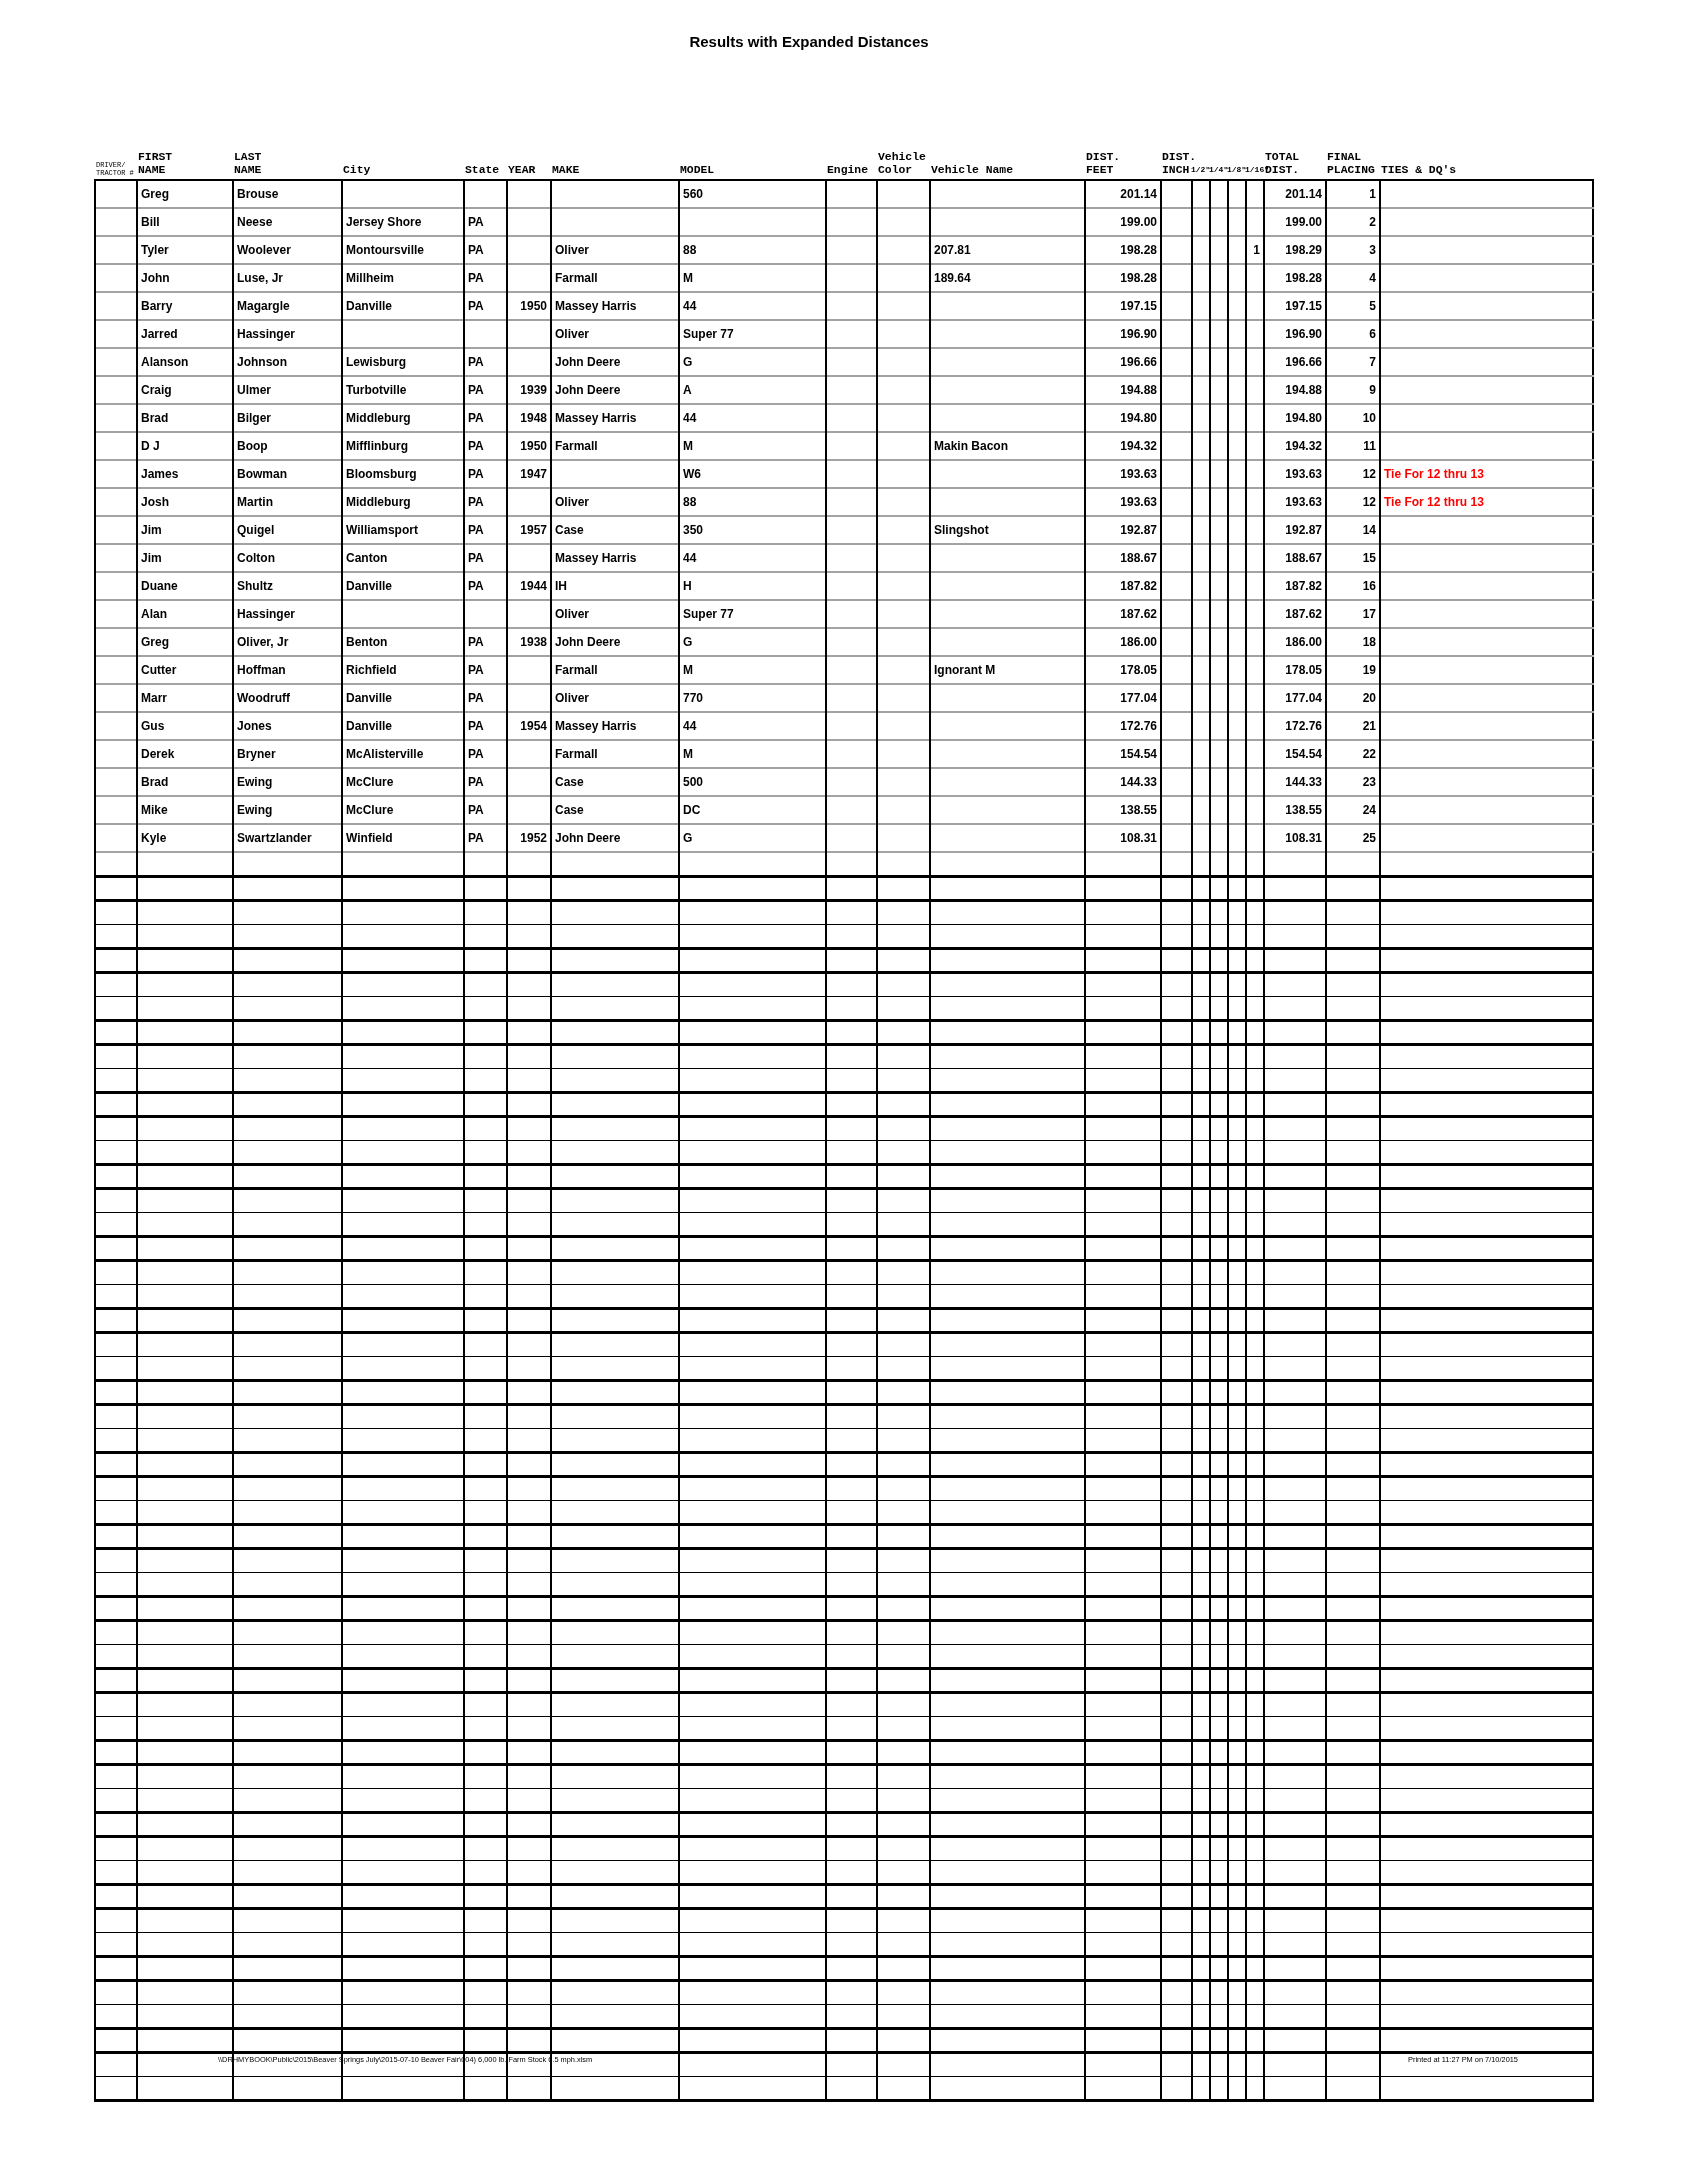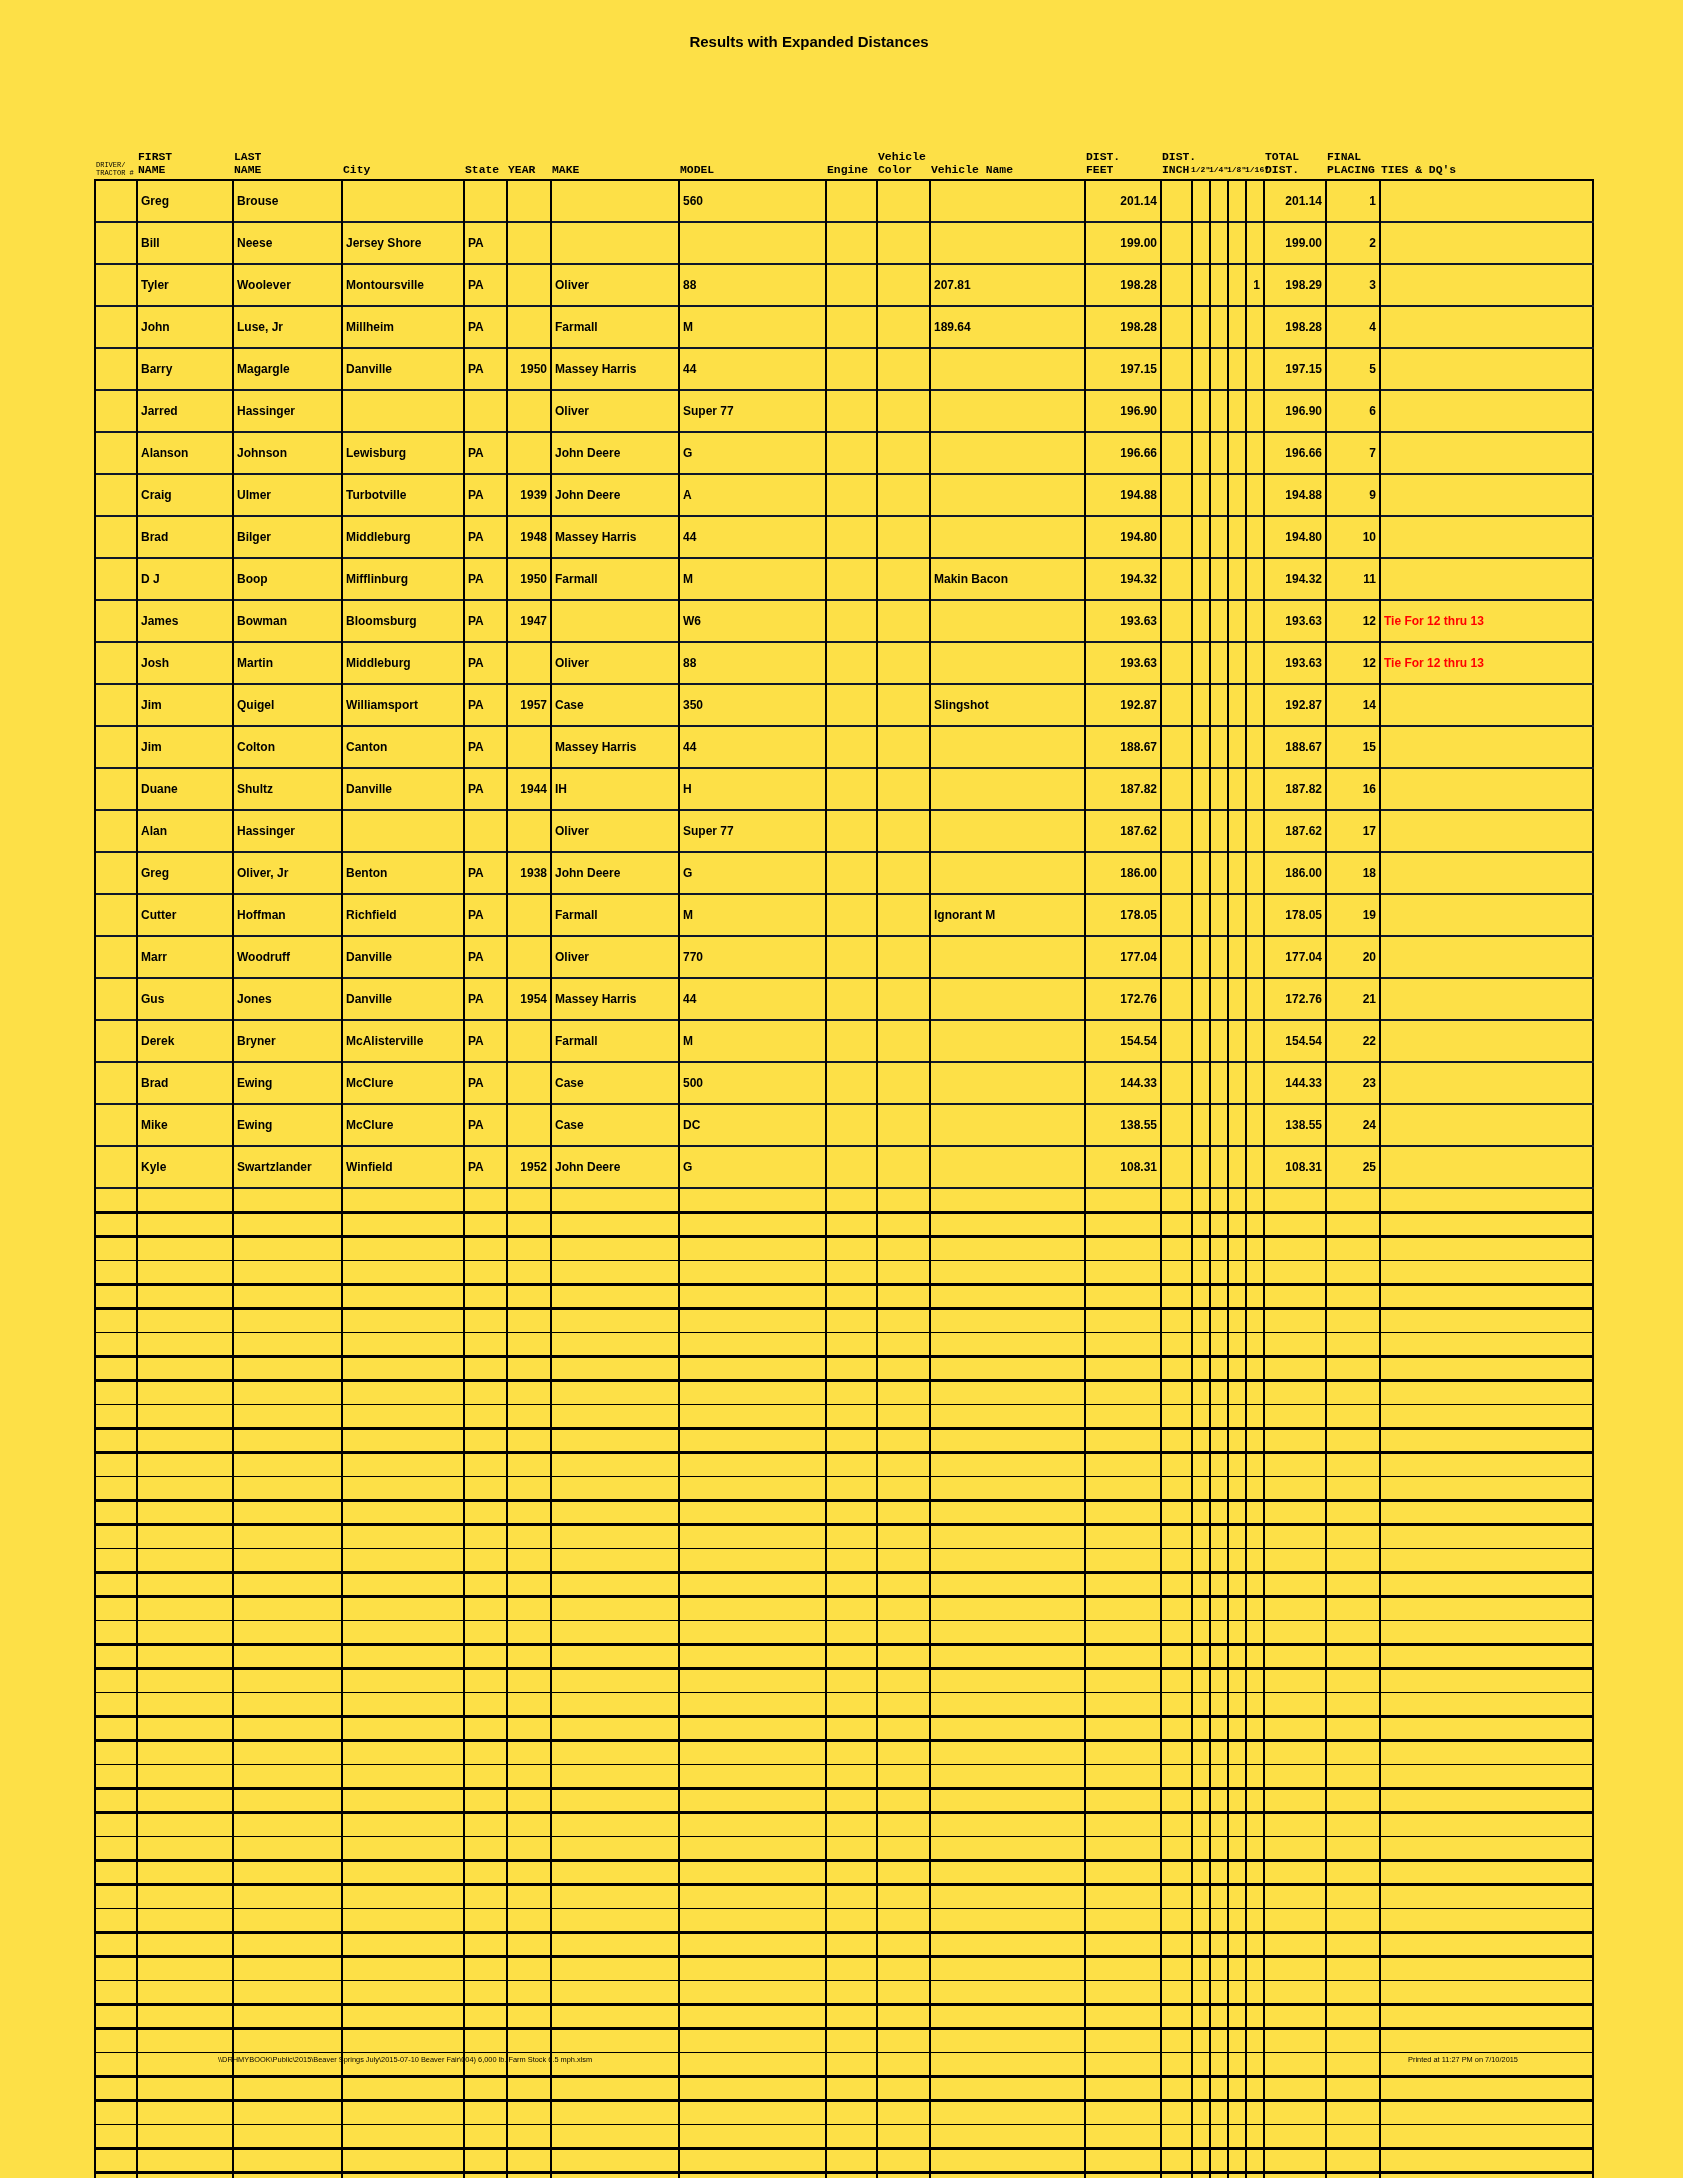--- a/index.html
+++ b/index.html
@@ -1,20 +1,20 @@
 <!DOCTYPE html>
 <html><head>
 <meta charset="utf-8">
 <style>
   html, body { margin: 0; padding: 0; background: #e8e8e8; }
   .page {
     position: relative;
     width: 1683px;
     height: 2178px;
-    background: #fde047;
+    background: #ffffff;
     font-family: "Liberation Sans", sans-serif;
     color: #000;
     overflow: hidden;
   }
   .title-block {
     position: absolute;
     top: 33px;
     left: 0;
     width: 1618px;
     text-align: center;
@@ -50,21 +50,21 @@
   table.grid td {
     border-left: 2px solid #000;
     font-weight: bold;
     font-size: 12px;
     padding: 1px 3px;
     white-space: nowrap;
     overflow: hidden;
     vertical-align: middle;
   }
   table.grid td.r { text-align: right; }
-  tr.data  { height: 42px; border-bottom: 2px solid #0f172a; }
+  tr.data  { height: 28px; border-bottom: 2px solid #a3a3a3; }
   tr.empty { height: 24px; }
   tr.e-thick { border-bottom: 3px solid #000; }
   tr.e-thin  { border-bottom: 1px solid #000; }
   .footer-left {
     position: absolute;
     left: 218px;
     top: 2055px;
     font-size: 7.4px;
     font-weight: normal;
   }

